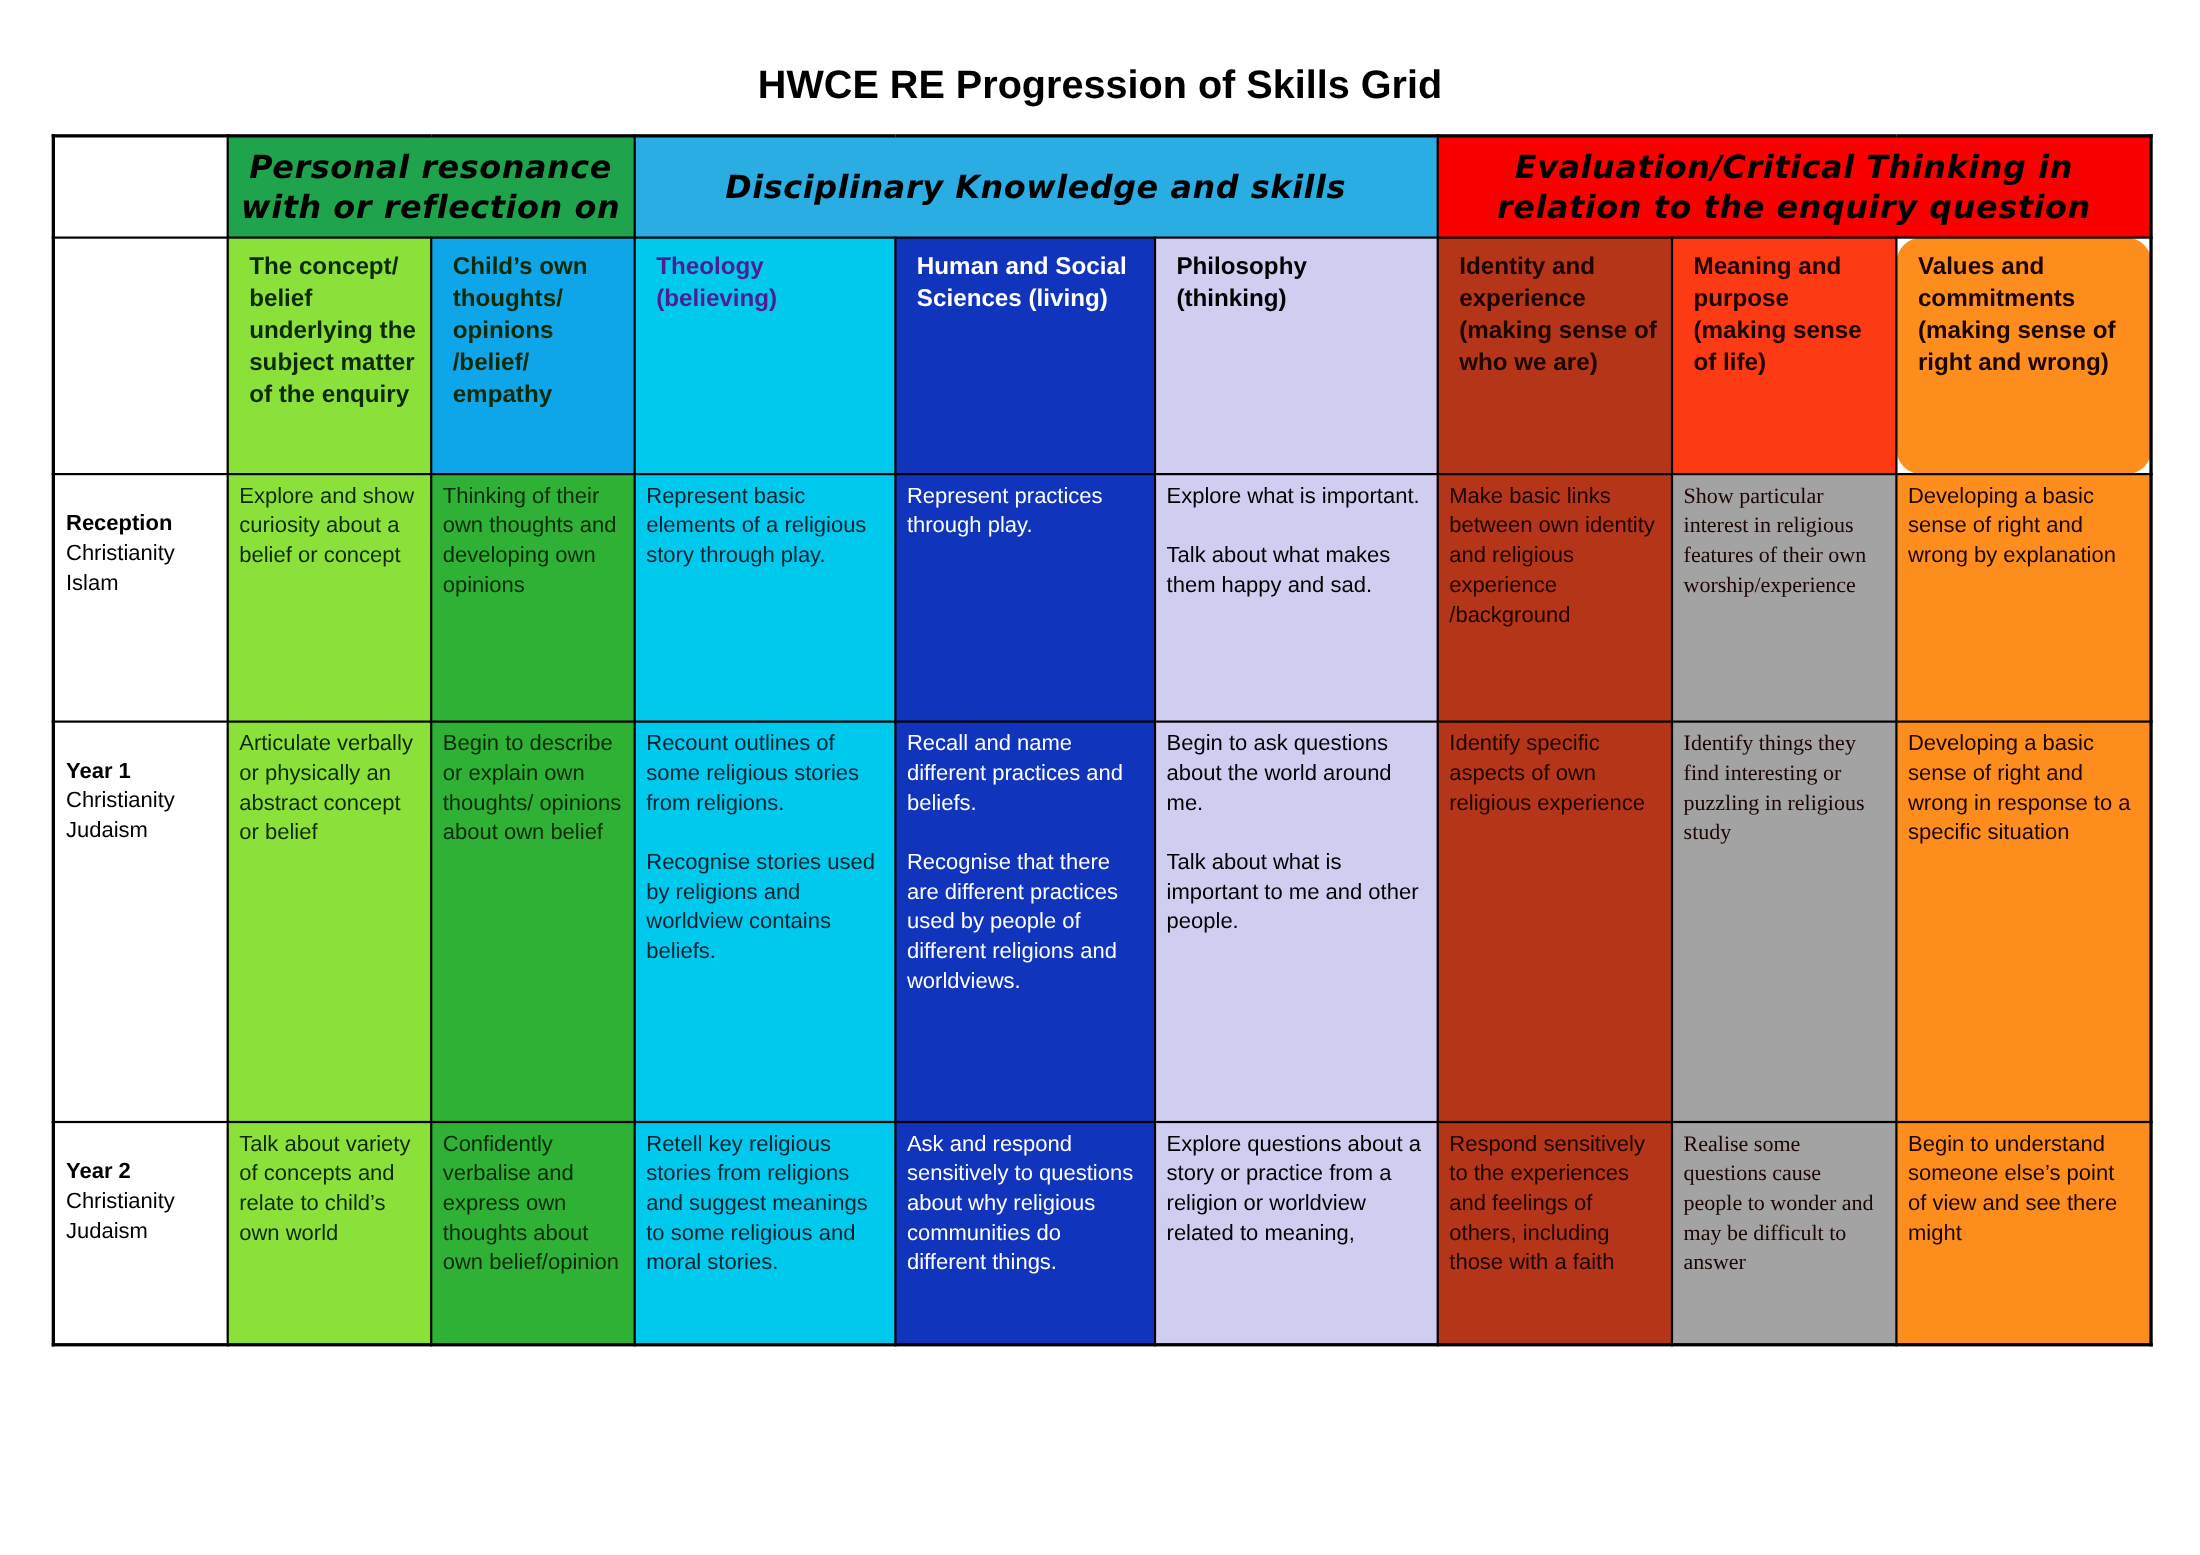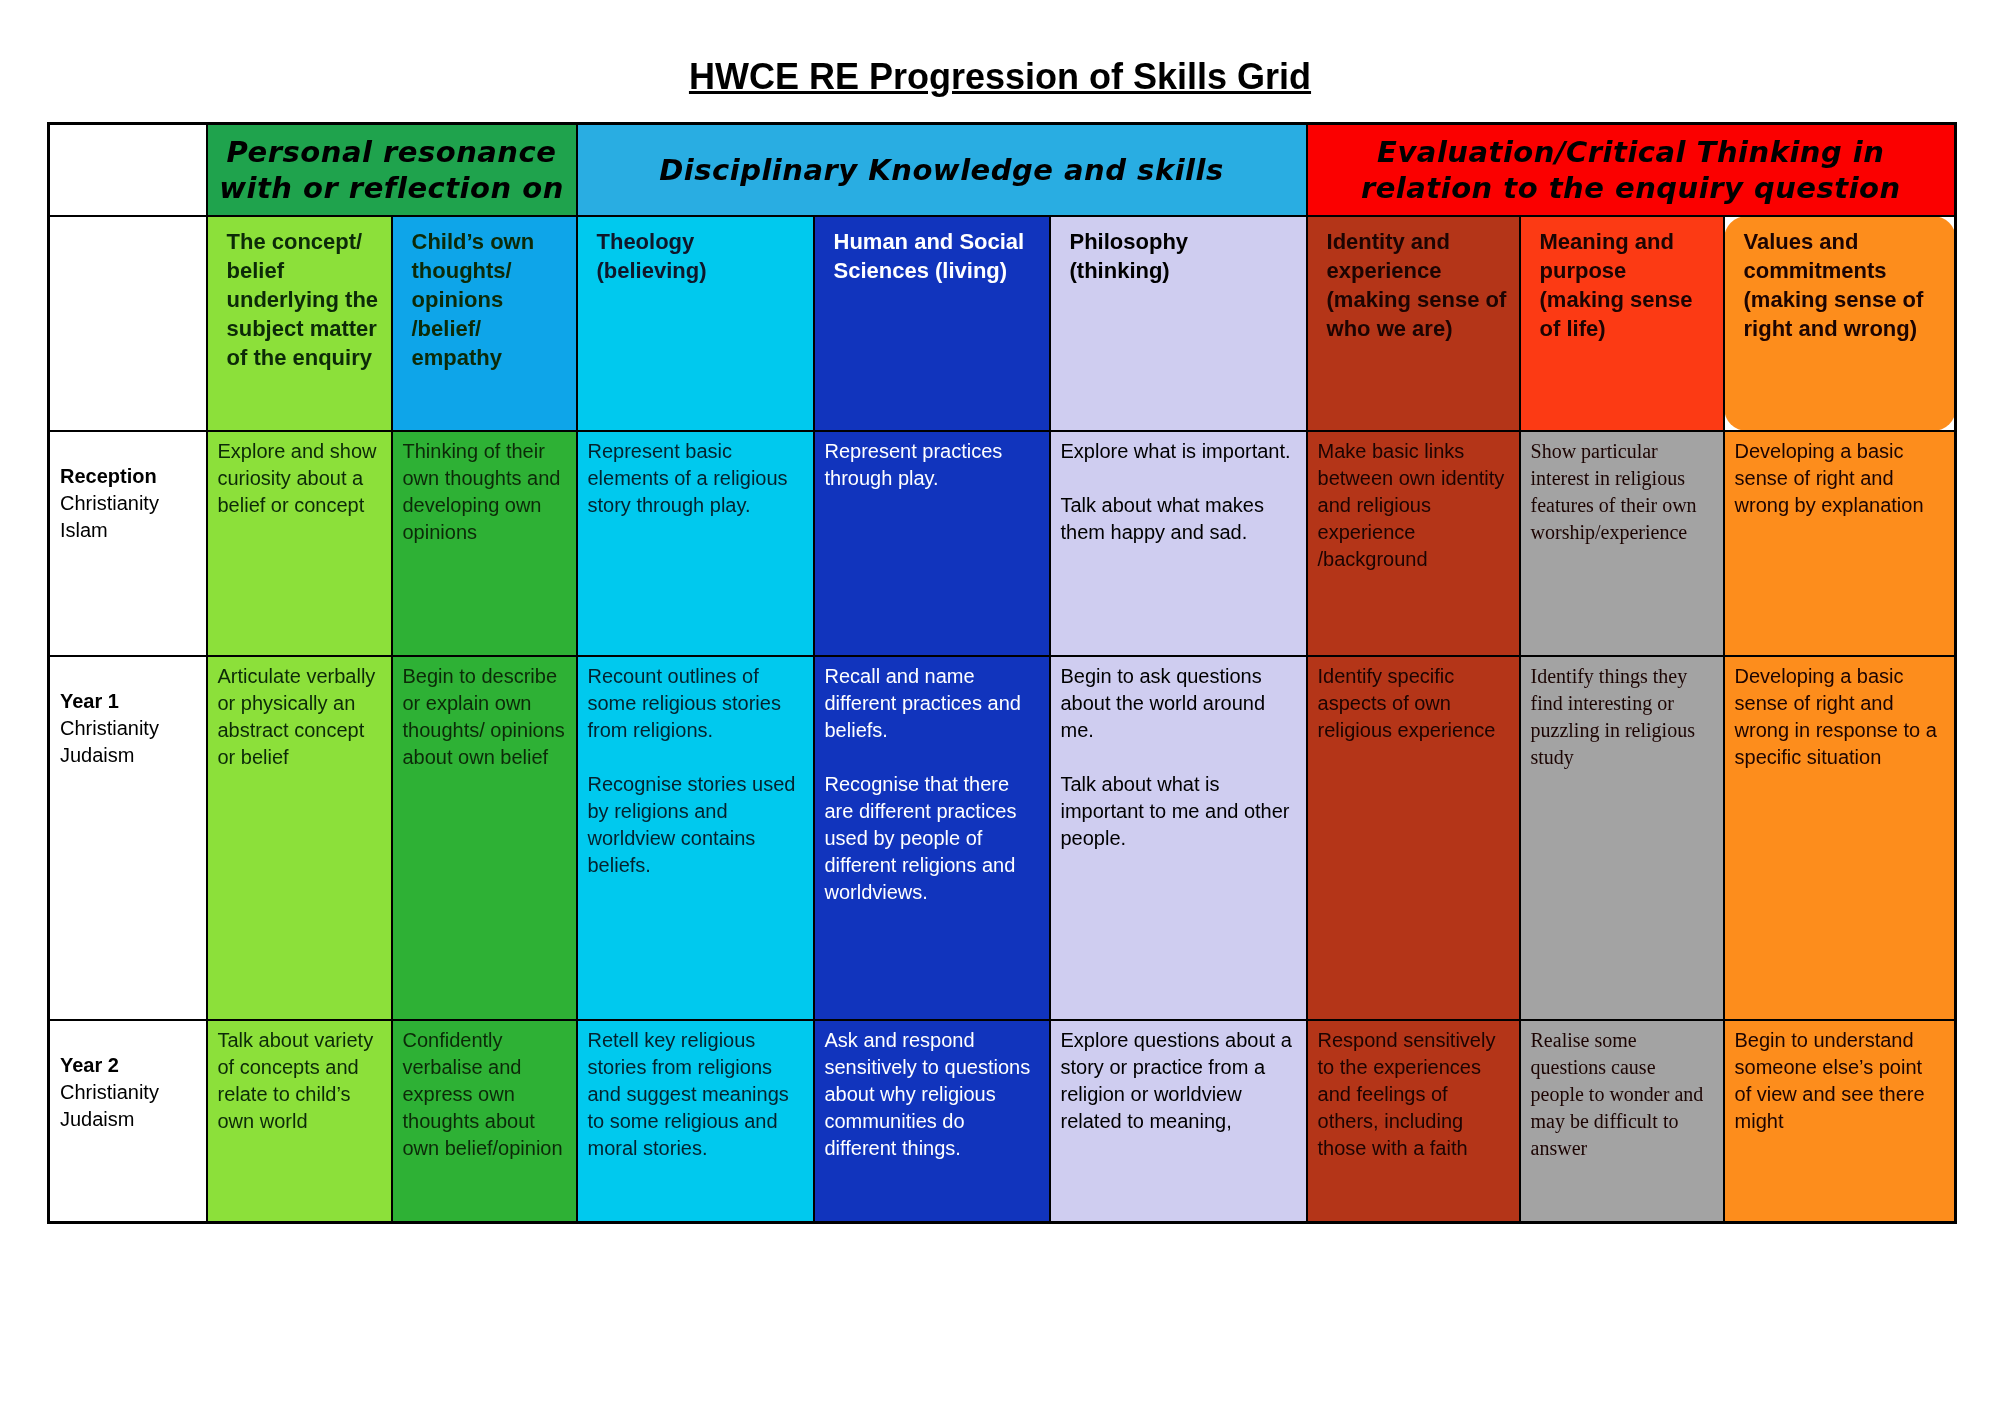--- a/index.html
+++ b/index.html
@@ -1,20 +1,20 @@
 <!DOCTYPE html>
 <html><head>
 <meta charset="utf-8">
 <style>
   html,body{margin:0;padding:0;background:#ffffff;}
   body{width:2000px;height:1414px;font-family:"Liberation Sans",sans-serif;color:#000;}
   .page{position:relative;width:2000px;height:1414px;background:#fff;overflow:hidden;}
   .title{
     margin:56px 0 24px 0;text-align:center;font-size:36px;font-weight:bold;
-    text-decoration:underline;letter-spacing:0px;color:#000;
+    letter-spacing:0px;color:#000;
     font-family:"Liberation Sans",sans-serif;
   }
   table.grid{
     border-collapse:collapse;table-layout:fixed;margin-left:47px;width:1907px;
     border:3px solid #000;
   }
   td{border:2px solid #000;vertical-align:top;padding:6px 10px;overflow-wrap:break-word;}
   
   col.c-label{width:158px}
   col.c-concept{width:185px}
@@ -40,21 +40,21 @@
   .gh-green{background:#1fa34d;}
   .gh-cyan{background:#29ade2;}
   .gh-red{background:#fb0000;}
   
   .ch{
     text-align:left;font-weight:bold;font-size:22px;line-height:1.32;
     padding-top:10px;white-space:pre-line;padding-left:19px;
   }
   .ch-concept{background:#8ce03a;color:#0c2a08;}
   .ch-own{background:#0ea5e9;color:#0c2a08;}
-  .ch-theo{background:#00c9ee;color:#0f172a;}
+  .ch-theo{background:#00c9ee;color:#4c1d95;}
   .ch-hss{background:#1134bd;color:#ffffff;}
   .ch-phil{background:#cfcdf0;color:#000;}
   .ch-iden{background:#b43518;color:#1c0402;}
   .ch-mean{background:#fc3a14;color:#1c0402;}
   .ch-val{background:#fd8d1c;color:#1c0402;border-radius:23px;}
   
   .cell{font-size:20px;line-height:1.35;white-space:pre-line;}
   .bg-concept{background:#8ce03a;color:#0c2a08;}
   .bg-own{background:#2eb135;color:#0c2a08;}
   .bg-theo{background:#00c9ee;color:#04222e;}

